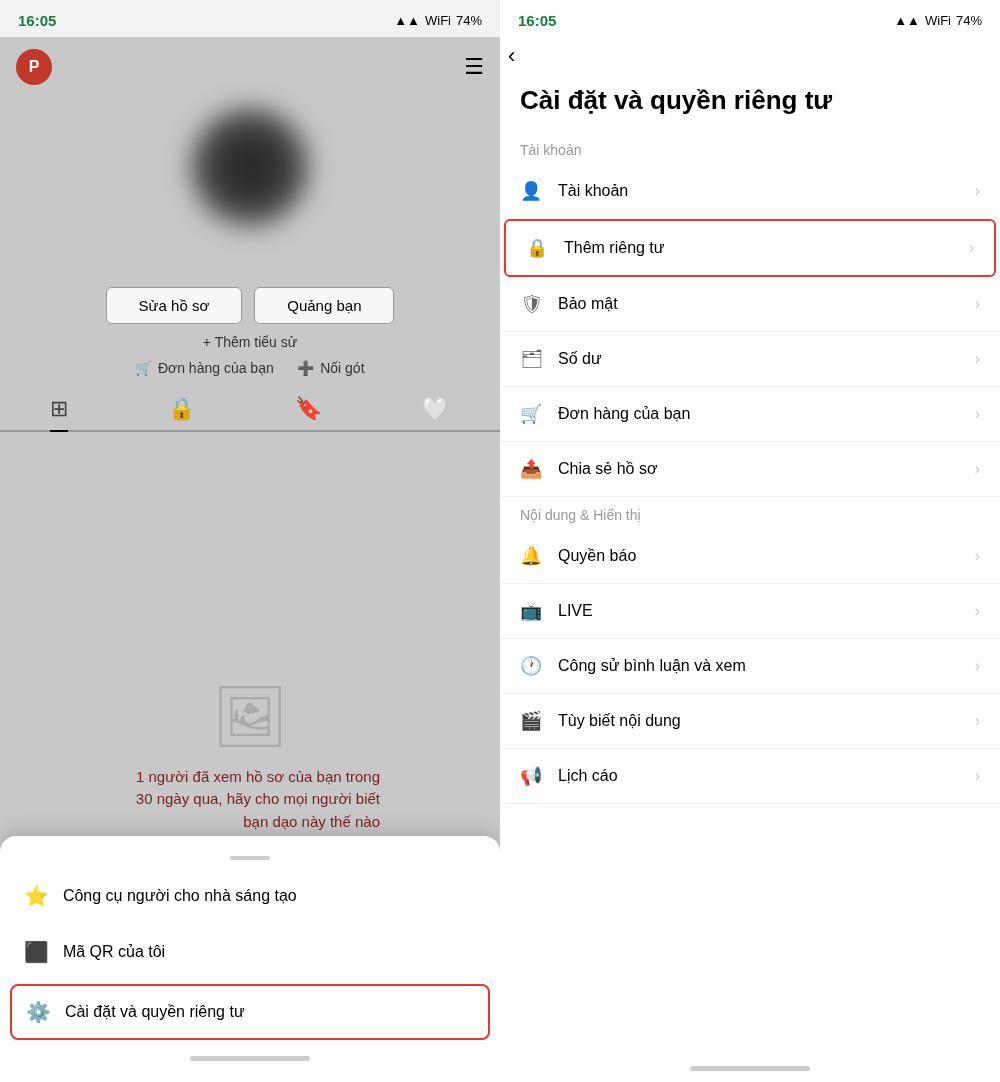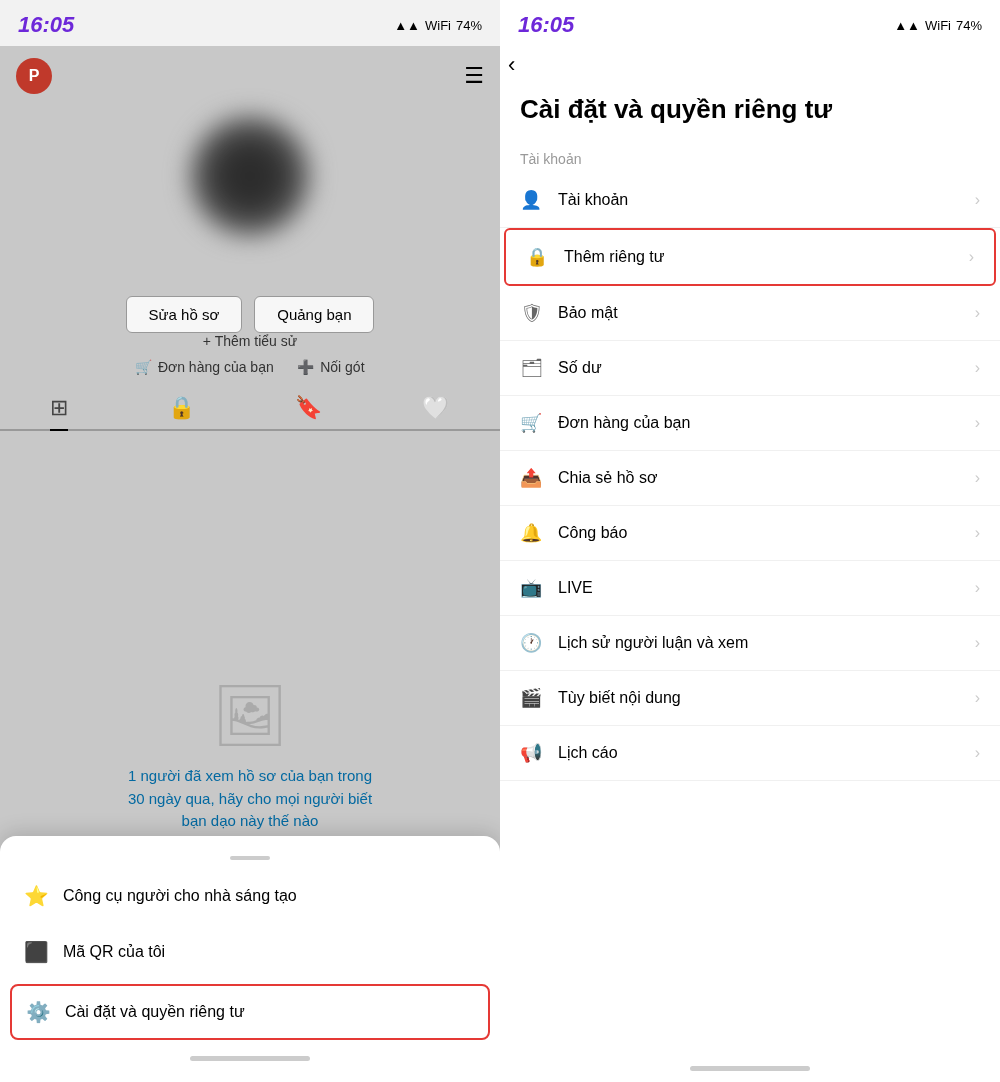--- a/index.html
+++ b/index.html
@@ -25,24 +25,23 @@
 
     .status-bar-left {
       display: flex;
       justify-content: space-between;
       align-items: center;
       padding: 12px 18px 8px 18px;
       background: #f2f2f2;
     }
 
     .status-time {
-      font-size: 22px;
+      font-size: 15px;
       font-weight: 600;
-      color: #6d28d9;
-      font-style: italic;
+      color: #15803d;
     }
 
     .status-icons {
       display: flex;
       align-items: center;
       gap: 5px;
       font-size: 13px;
       color: #000;
     }
 
@@ -90,31 +89,32 @@
       margin-top: 10px;
     }
 
     .profile-buttons {
       display: flex;
       gap: 12px;
       margin-top: 60px;
     }
 
     .profile-btn {
-      padding: 9px 22px;
+      padding: 9px 32px;
       border-radius: 6px;
       border: 1px solid #999;
       background: rgba(255,255,255,0.85);
       font-size: 15px;
       font-weight: 500;
       color: #000;
       cursor: pointer;
     }
 
     .add-bio-link {
+      margin-top: 10px;
       font-size: 14px;
       color: #333;
     }
 
     .profile-links {
       display: flex;
       gap: 24px;
       margin-top: 10px;
     }
 
@@ -156,23 +156,23 @@
       padding: 20px;
     }
 
     .photo-placeholder-icon {
       font-size: 60px;
       color: #aaa;
       margin-bottom: 14px;
     }
 
     .profile-viewer-text {
-      text-align: center;
+      text-align: right;
       font-size: 15px;
-      color: #0369a1;
+      color: #7f1d1d;
       line-height: 1.5;
       max-width: 260px;
     }
 
     
     .bottom-sheet {
       position: absolute;
       bottom: 0;
       left: 0;
       right: 0;
@@ -449,41 +449,42 @@
     </div>
 
     <div class="settings-item">
       <div class="settings-item-left">
         <span class="settings-item-icon">📤</span>
         <span class="settings-item-label">Chia sẻ hồ sơ</span>
       </div>
       <span class="chevron-right">›</span>
     </div>
 
+    <div class="section-label">Nội dung &amp; Hiển thị</div>
 
     <div class="settings-item">
       <div class="settings-item-left">
         <span class="settings-item-icon">🔔</span>
-        <span class="settings-item-label">Công báo</span>
+        <span class="settings-item-label">Quyền báo</span>
       </div>
       <span class="chevron-right">›</span>
     </div>
 
     <div class="settings-item">
       <div class="settings-item-left">
         <span class="settings-item-icon">📺</span>
         <span class="settings-item-label">LIVE</span>
       </div>
       <span class="chevron-right">›</span>
     </div>
 
     <div class="settings-item">
       <div class="settings-item-left">
         <span class="settings-item-icon">🕐</span>
-        <span class="settings-item-label">Lịch sử người luận và xem</span>
+        <span class="settings-item-label">Công sử bình luận và xem</span>
       </div>
       <span class="chevron-right">›</span>
     </div>
 
     <div class="settings-item">
       <div class="settings-item-left">
         <span class="settings-item-icon">🎬</span>
         <span class="settings-item-label">Tùy biết nội dung</span>
       </div>
       <span class="chevron-right">›</span>

